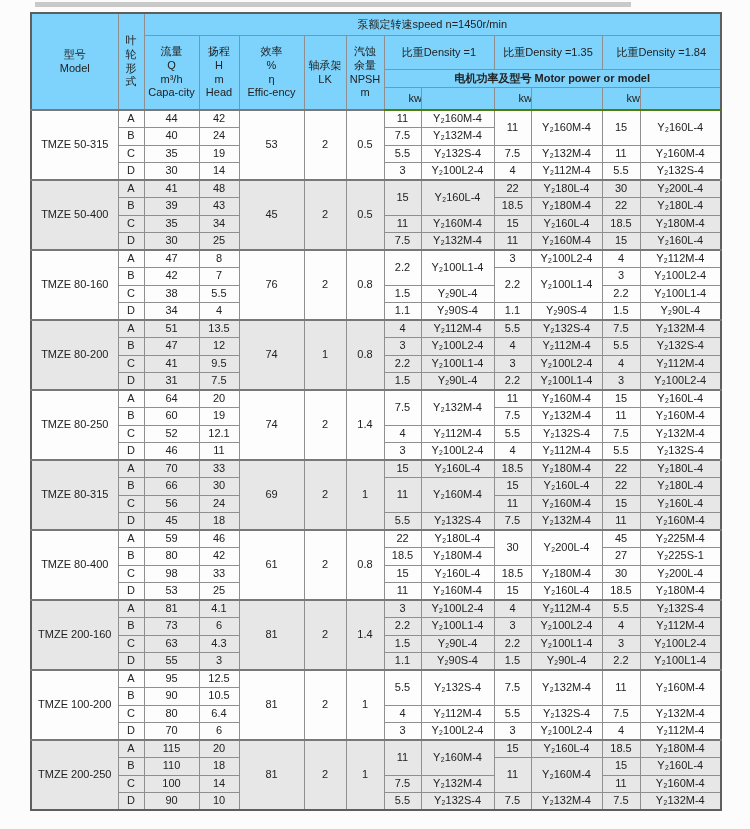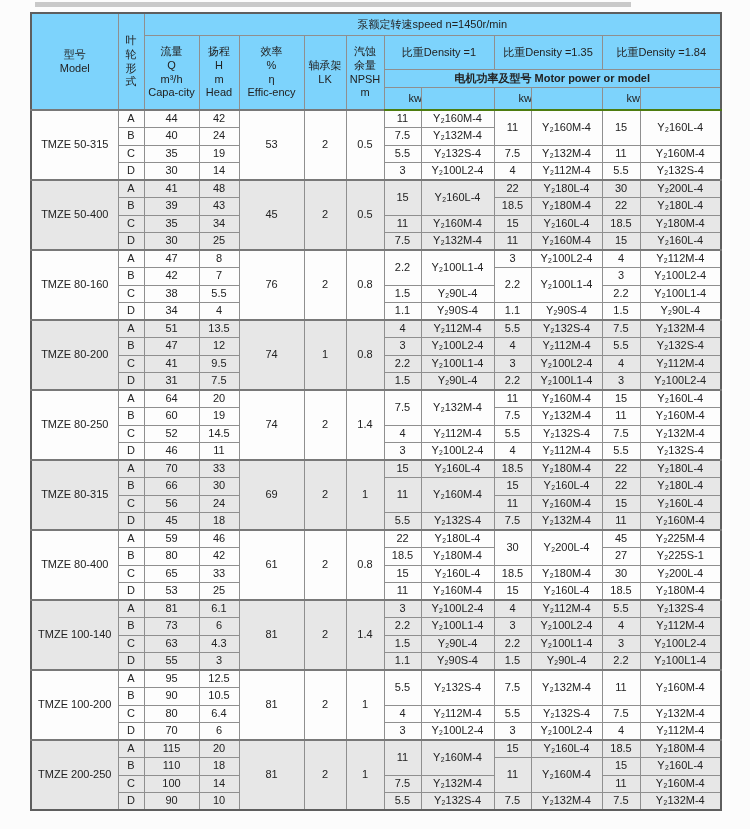--- a/index.html
+++ b/index.html
@@ -314,21 +314,21 @@
         <td>60</td>
         <td>19</td>
         <td>7.5</td>
         <td>Y₂132M-4</td>
         <td>11</td>
         <td>Y₂160M-4</td>
       </tr>
       <tr class="white">
         <td>C</td>
         <td>52</td>
-        <td>14.5</td>
+        <td>12.1</td>
         <td>4</td>
         <td>Y₂112M-4</td>
         <td>5.5</td>
         <td>Y₂132S-4</td>
         <td>7.5</td>
         <td>Y₂132M-4</td>
       </tr>
       <tr class="white">
         <td>D</td>
         <td>46</td>
@@ -405,45 +405,45 @@
         <td>B</td>
         <td>80</td>
         <td>42</td>
         <td>18.5</td>
         <td>Y₂180M-4</td>
         <td>27</td>
         <td>Y₂225S-1</td>
       </tr>
       <tr class="white">
         <td>C</td>
-        <td>65</td>
+        <td>98</td>
         <td>33</td>
         <td>15</td>
         <td>Y₂160L-4</td>
         <td>18.5</td>
         <td>Y₂180M-4</td>
         <td>30</td>
         <td>Y₂200L-4</td>
       </tr>
       <tr class="white">
         <td>D</td>
         <td>53</td>
         <td>25</td>
         <td>11</td>
         <td>Y₂160M-4</td>
         <td>15</td>
         <td>Y₂160L-4</td>
         <td>18.5</td>
         <td>Y₂180M-4</td>
       </tr>
       <tr class="gray blk-first">
-        <td rowspan="4" class="model">TMZE 100-140</td>
+        <td rowspan="4" class="model">TMZE 200-160</td>
         <td>A</td>
         <td>81</td>
-        <td>6.1</td>
+        <td>4.1</td>
         <td rowspan="4">81</td>
         <td rowspan="4">2</td>
         <td rowspan="4">1.4</td>
         <td>3</td>
         <td>Y₂100L2-4</td>
         <td>4</td>
         <td>Y₂112M-4</td>
         <td>5.5</td>
         <td>Y₂132S-4</td>
       </tr>

